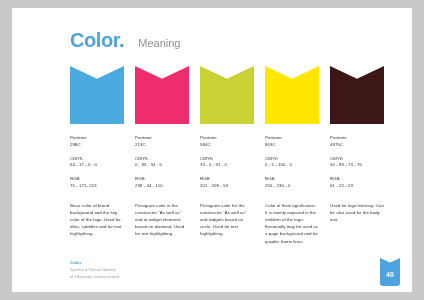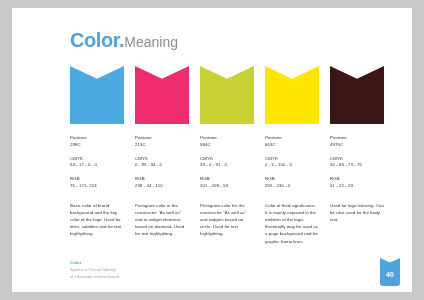--- a/index.html
+++ b/index.html
@@ -14,31 +14,31 @@
     left:12px; top:8px;
     width:400px; height:284px;
     background:#ffffff;
     overflow:hidden;
   }
 
   
   #header {
     position:absolute;
     left:58px; top:22px;
-    display:flex; align-items:baseline; gap:0;
+    display:flex; align-items:baseline; gap:14px;
   }
   #title {
     font-size:20px;
     font-weight:bold;
     color:#4da3dd;
     letter-spacing:-0.4px;
     line-height:1;
   }
   #subtitle {
-    font-size:14px;
+    font-size:11px;
     color:#8b8f93;
     line-height:1;
   }
 
   
   #columns {
     position:absolute;
     left:58px; top:58px;
     width:330px;
     display:flex;

